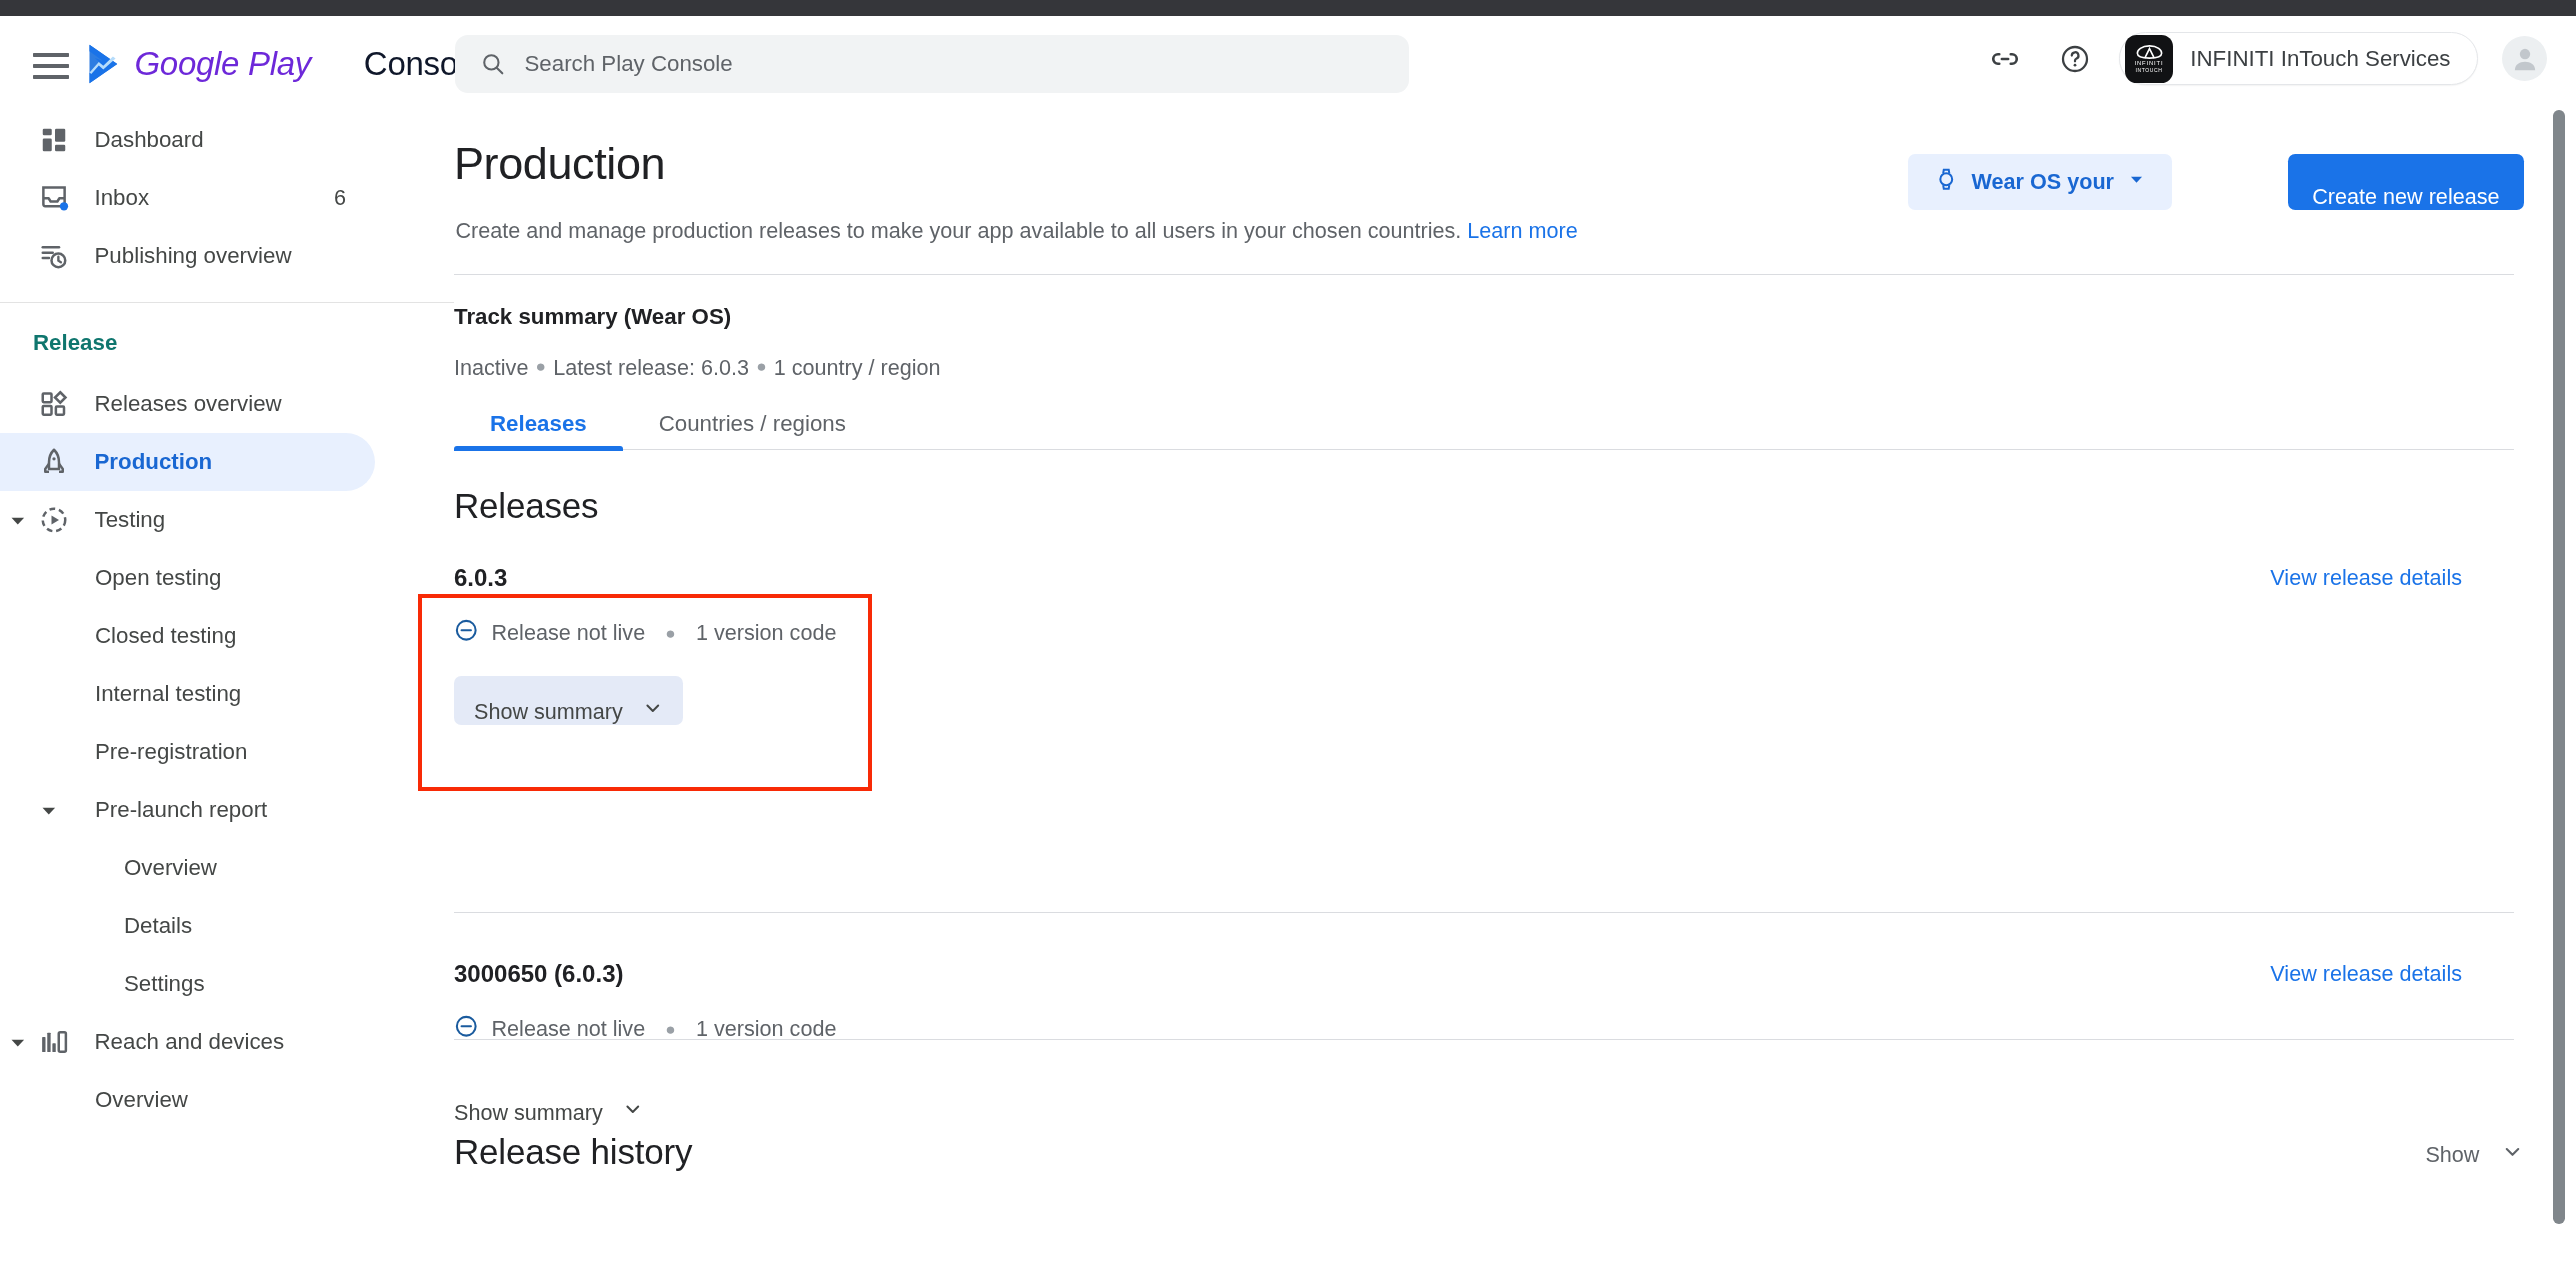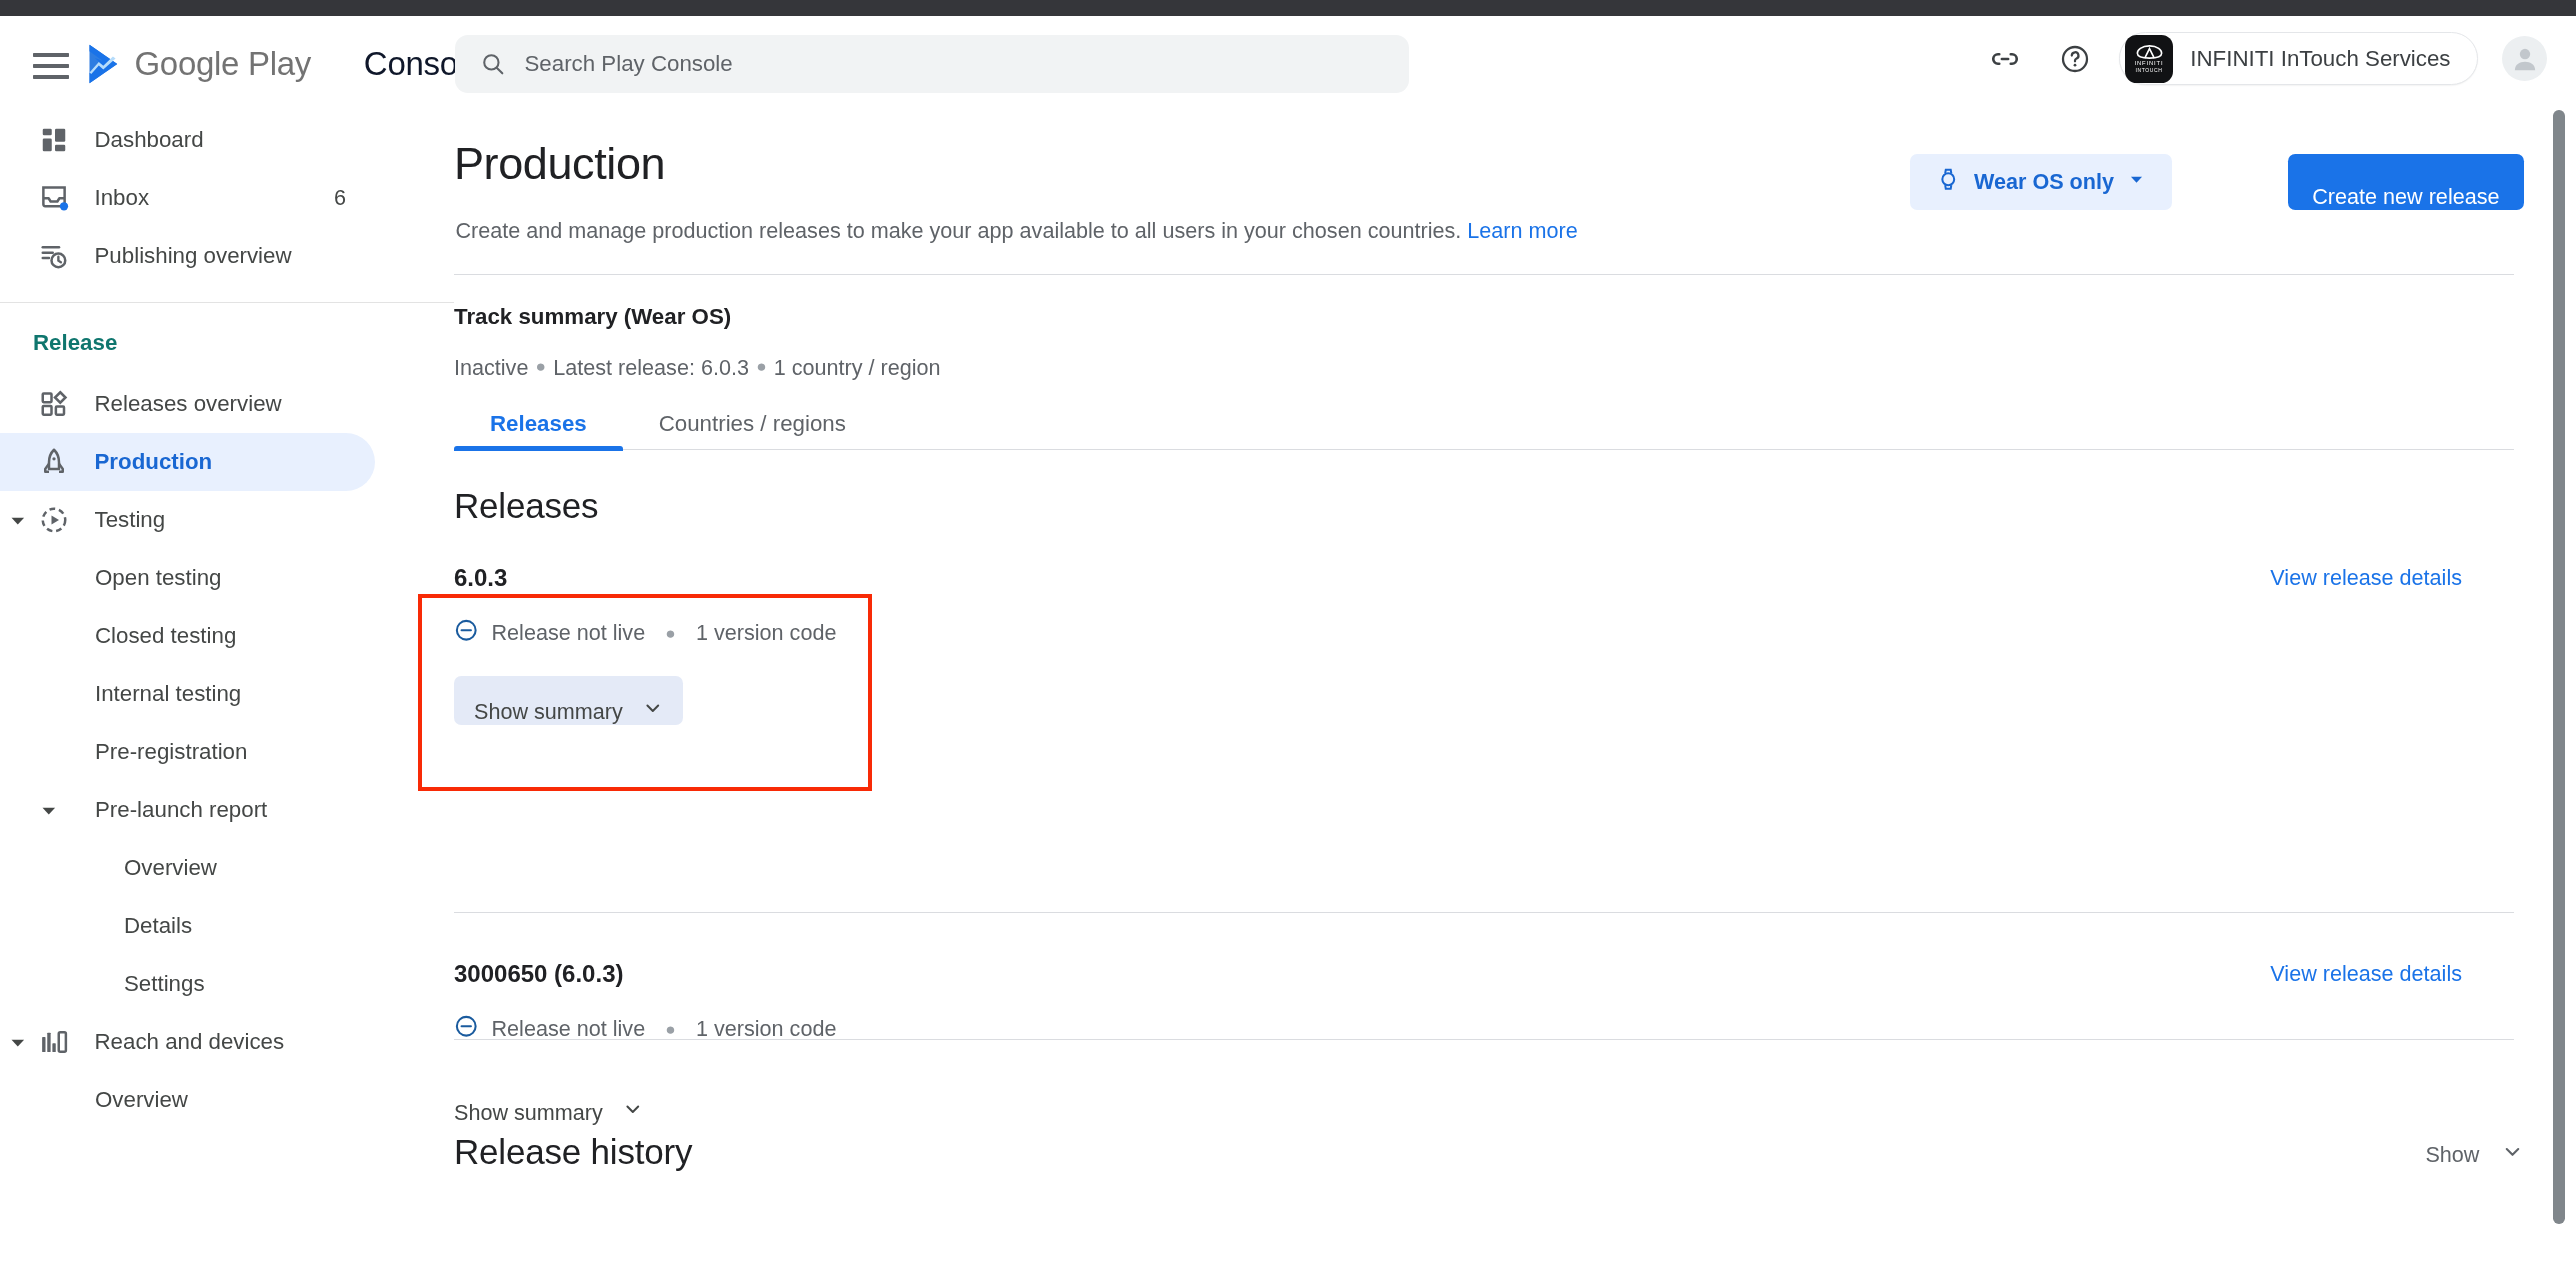--- a/index.html
+++ b/index.html
@@ -48,21 +48,21 @@
   .brand {
     position: absolute; left: 86px; top: 27px;
     display: flex; align-items: center; gap: 11.5px;
     cursor: pointer;
   }
   .brand-logo { width: 37px; height: 42px; display:block; }
   .brand-text {
     font-size: 33px; letter-spacing: -0.3px;
     font-family: "Liberation Sans", sans-serif;
   }
-  .brand-text .g { color: #737373; }
+  .brand-text .g { color: #6d28d9; font-style: italic; }
   .brand-text .c { color: #0f172a; margin-left: 44px; }
 
   .search {
     position: absolute; left: 455px; top: 19px;
     width: 954px; height: 58px;
     background: #f1f3f4;
     border-radius: 13px;
     display: flex; align-items: center; gap: 19px;
     padding: 0 24.5px;
     cursor: text;
@@ -477,21 +477,21 @@
       <span>Create and manage production releases to make your app available to all users in your chosen countries. </span><a>Learn more</a>
     </div>
 
     <button class="btn-wearos">
       <span>
         <svg width="24.5" height="24.5" viewBox="0 0 24 24" fill="none" stroke="#1967d2" stroke-width="2">
           <rect x="6.2" y="6.2" width="11.6" height="11.6" rx="5.8"></rect>
           <path d="M9 6.2 L9.6 2.6 h4.8 L15 6.2 M9 17.8 L9.6 21.4 h4.8 L15 17.8"></path>
         </svg>
       </span>
-      <span>Wear OS only</span>
+      <span>Wear OS your</span>
       <span>
         <svg width="19" height="19" viewBox="0 0 24 24">
             <path d="M5 8.5 L12 16 L19 8.5 Z" fill="#1967d2"></path>
           </svg>
       </span>
     </button>
 
     <button class="btn-create">
       <span>Create new release</span>
     </button>

